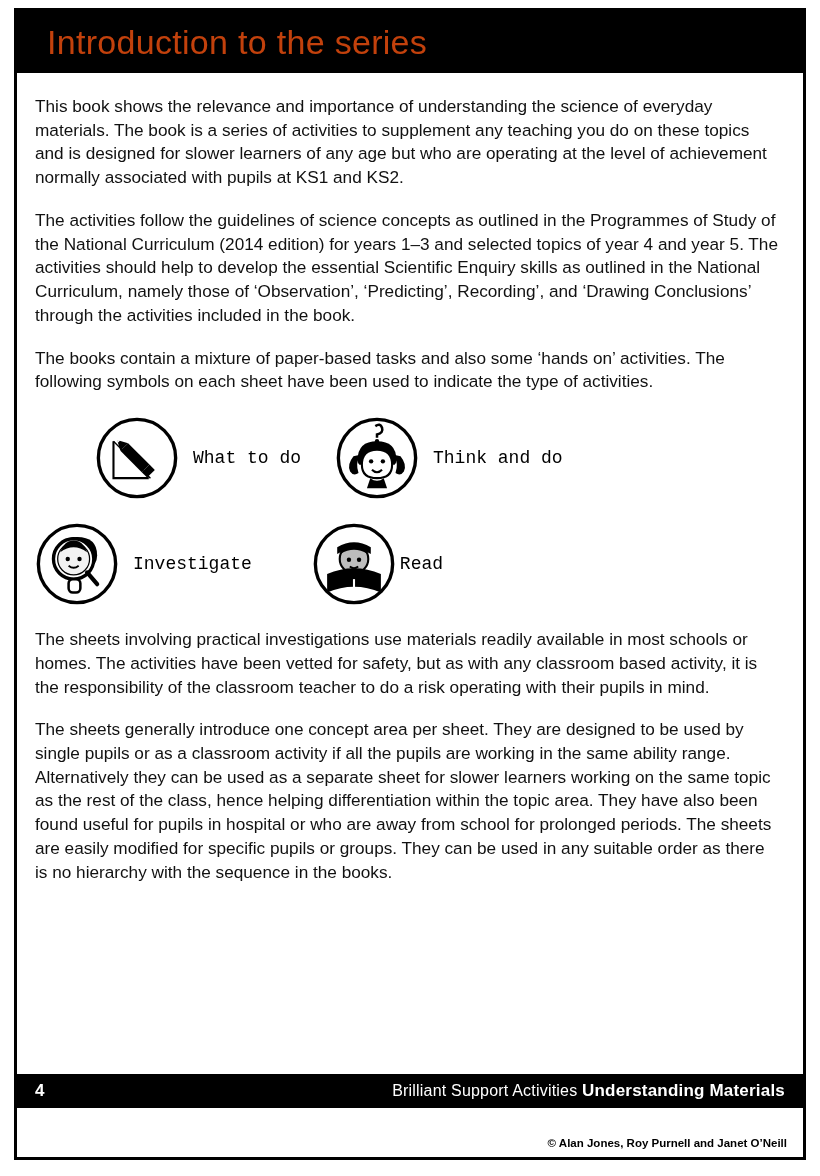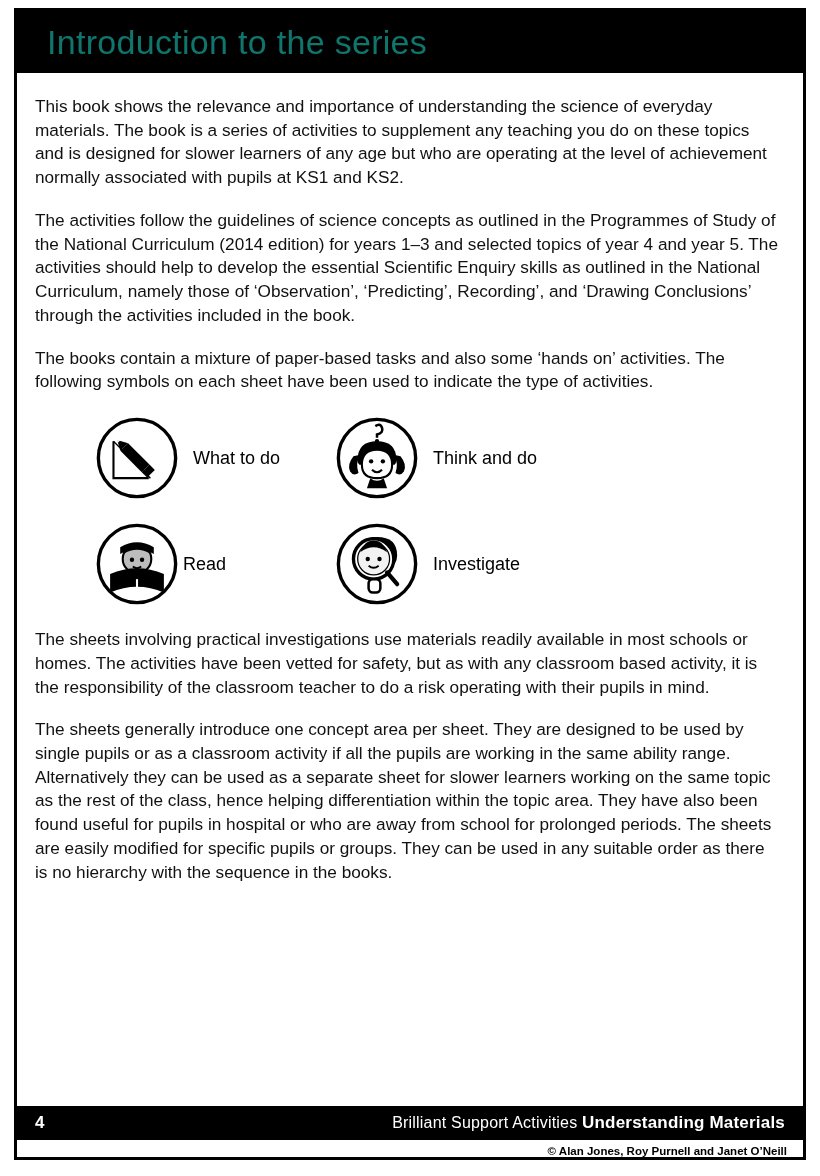--- a/index.html
+++ b/index.html
@@ -22,21 +22,21 @@
     width: 792px;
     height: 1152px;
     border: 3px solid #000;
     box-sizing: border-box;
     background: #fff;
     display: flex;
     flex-direction: column;
   }
   .title-bar {
     background: #000;
-    color: #0f766e;
+    color: #c2410c;
     height: 62px;
     flex: none;
     display: flex;
     align-items: center;
     padding-left: 30px;
     box-sizing: border-box;
   }
   .title-bar h1 {
     margin: 0;
     font-size: 34px;
@@ -73,20 +73,21 @@
   .sym-cell.second { padding-left: 0px; justify-content: space-between; }
   .sym-icon {
     width: 84px;
     height: 84px;
     flex: none;
   }
   .sym-label {
     font-size: 18px;
     margin-left: 14px;
     white-space: nowrap;
+    font-family: Liberation Mono, monospace;
   }
   .sym-label.tight { margin-left: 4px; }
 
   .footer {
     flex: none;
   }
   .footer-bar {
     background: #000;
     color: #fff;
     height: 34px;
@@ -105,22 +106,23 @@
     letter-spacing: 0.2px;
   }
   .footer-title .bold {
     font-weight: bold;
     font-size: 17px;
   }
   .copyright {
     text-align: right;
     font-size: 11.5px;
     font-weight: bold;
-    padding: 5px 16px 0 0;
+    padding: 5px 16px 8px 0;
     color: #000;
+    margin-top: 24px;
   }
 </style>
 </head>
 <body>
 
 <div class="page">
 
   <div class="title-bar">
     <h1>Introduction to the series</h1>
   </div>
@@ -161,49 +163,49 @@
             <circle cx="43" cy="54" r="2.6" fill="#000"></circle>
             <circle cx="57" cy="54" r="2.6" fill="#000"></circle>
             <path d="M44 64 q6 6 12 0" fill="none" stroke="#000" stroke-width="2.4"></path>
             <path d="M42 74 q8 6 16 0 l4 12 l-24 0 z" fill="#000"></path>
           </svg>
           <span class="sym-label">Think and do</span>
         </div>
       </div>
 
       <div class="sym-row">
-        <div class="sym-cell first">
-          <svg class="sym-icon" viewBox="0 0 100 100">
-            <circle cx="50" cy="50" r="46" fill="#fff" stroke="#000" stroke-width="4"></circle>
-            <path d="M30 30 q20 -12 40 0 l0 8 q-20 -12 -40 0 z" fill="#000"></path>
-            <circle cx="50" cy="44" r="17" fill="#bdbdbd" stroke="#000" stroke-width="2.5"></circle>
-            <path d="M34 38 q16 -10 32 0 q-2 -12 -16 -12 q-14 0 -16 12 z" fill="#000"></path>
-            <circle cx="44" cy="45" r="2.6" fill="#000"></circle>
-            <circle cx="56" cy="45" r="2.6" fill="#000"></circle>
-            <path d="M45 53 q5 4 10 0" fill="none" stroke="#000" stroke-width="2.2"></path>
-            <path d="M18 62 q32 -14 64 0 l0 22 q-32 -14 -64 0 z" fill="#000"></path>
-            <path d="M50 68 l0 16" stroke="#fff" stroke-width="2.5" fill="none"></path>
-          </svg>
-          <span class="sym-label tight">Read</span>
-        </div>
         <div class="sym-cell second">
           <svg class="sym-icon" viewBox="0 0 100 100">
             <circle cx="50" cy="50" r="46" fill="#fff" stroke="#000" stroke-width="4"></circle>
             <path d="M26 40 q0 -22 24 -22 q24 0 24 22 q0 6 -3 10 l-42 0 q-3 -4 -3 -10 z" fill="#000"></path>
             <circle cx="46" cy="44" r="24" fill="#fff" stroke="#000" stroke-width="4"></circle>
             <circle cx="46" cy="44" r="19" fill="#f2f2f2" stroke="#000" stroke-width="1.5"></circle>
             <path d="M30 36 q16 -12 32 0 q-4 -14 -16 -14 q-12 0 -16 14 z" fill="#000"></path>
             <circle cx="39" cy="44" r="2.6" fill="#000"></circle>
             <circle cx="53" cy="44" r="2.6" fill="#000"></circle>
             <path d="M40 52 q6 5 12 0" fill="none" stroke="#000" stroke-width="2.2"></path>
             <rect x="40" y="68" width="14" height="16" rx="5" fill="#fff" stroke="#000" stroke-width="3"></rect>
             <path d="M62 60 l12 14" stroke="#000" stroke-width="5" fill="none" stroke-linecap="round"></path>
           </svg>
           <span class="sym-label">Investigate</span>
         </div>
+        <div class="sym-cell first">
+          <svg class="sym-icon" viewBox="0 0 100 100">
+            <circle cx="50" cy="50" r="46" fill="#fff" stroke="#000" stroke-width="4"></circle>
+            <path d="M30 30 q20 -12 40 0 l0 8 q-20 -12 -40 0 z" fill="#000"></path>
+            <circle cx="50" cy="44" r="17" fill="#bdbdbd" stroke="#000" stroke-width="2.5"></circle>
+            <path d="M34 38 q16 -10 32 0 q-2 -12 -16 -12 q-14 0 -16 12 z" fill="#000"></path>
+            <circle cx="44" cy="45" r="2.6" fill="#000"></circle>
+            <circle cx="56" cy="45" r="2.6" fill="#000"></circle>
+            <path d="M45 53 q5 4 10 0" fill="none" stroke="#000" stroke-width="2.2"></path>
+            <path d="M18 62 q32 -14 64 0 l0 22 q-32 -14 -64 0 z" fill="#000"></path>
+            <path d="M50 68 l0 16" stroke="#fff" stroke-width="2.5" fill="none"></path>
+          </svg>
+          <span class="sym-label tight">Read</span>
+        </div>
       </div>
 
     </div>
 
     <p class="body-text">The sheets involving practical investigations use materials readily available in most schools or homes. The activities have been vetted for safety, but as with any classroom based activity, it is the responsibility of the classroom teacher to do a risk operating with their pupils in mind.</p>
     <p class="body-text">The sheets generally introduce one concept area per sheet. They are designed to be used by single pupils or as a classroom activity if all the pupils are working in the same ability range. Alternatively they can be used as a separate sheet for slower learners working on the same topic as the rest of the class, hence helping differentiation within the topic area. They have also been found useful for pupils in hospital or who are away from school for prolonged periods. The sheets are easily modified for specific pupils or groups. They can be used in any suitable order as there is no hierarchy with the sequence in the books.</p>
 
   </div>
 
   <div class="footer">

